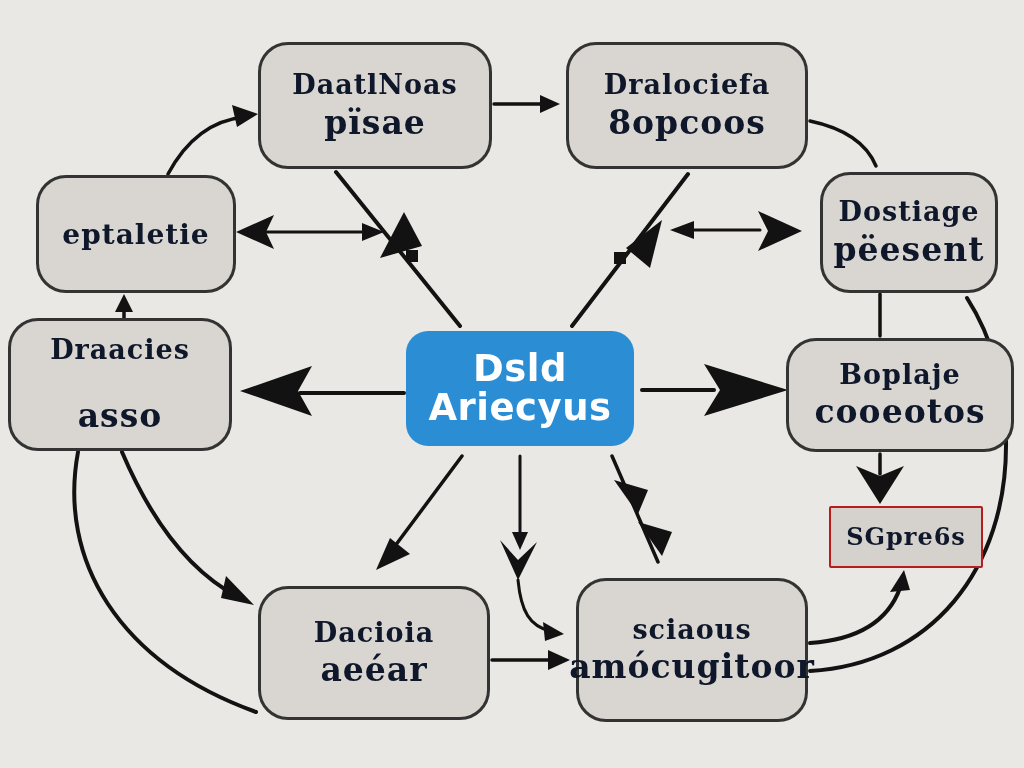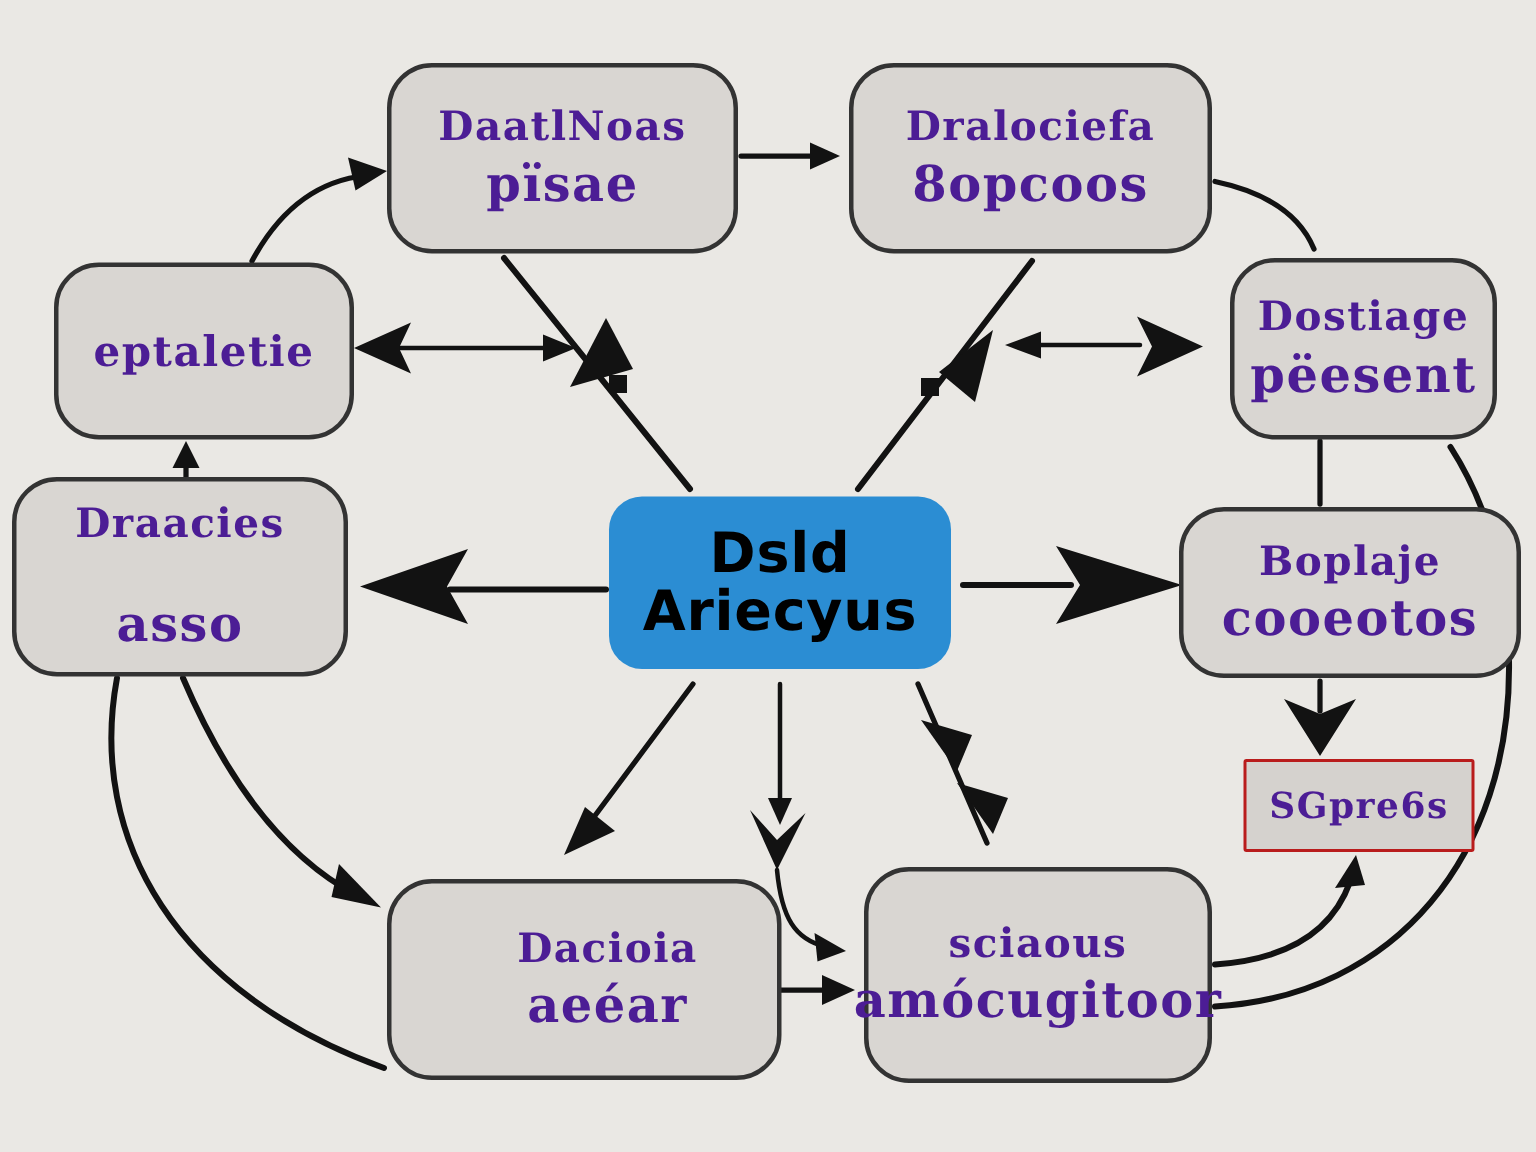--- a/index.html
+++ b/index.html
@@ -8,36 +8,36 @@
     background:#eae8e4;
     font-family:"DejaVu Serif", serif;
   }
   #arrows{position:absolute;left:0;top:0;z-index:1;pointer-events:none;}
   .node{
     position:absolute;z-index:2;
     background:#d9d6d2;
     border:3px solid #333;
     border-radius:30px;
     display:flex;flex-direction:column;align-items:center;justify-content:center;
-    color:#4c1d95;font-weight:700;font-size:27px;line-height:1.25;
+    color:#0f172a;font-weight:700;font-size:27px;line-height:1.25;
     letter-spacing:1px;text-align:center;
   }
   .node .l2{font-size:33px;}
   .n-top-left   {left:258px;top:42px; width:228px;height:121px;}
   .n-top-right  {left:566px;top:42px; width:236px;height:121px;}
   .n-left       {left:36px; top:175px;width:194px;height:112px;font-size:28px;text-align:right;}
   .n-right      {left:808px;top:172px;width:172px;height:115px;margin-left:12px;}
   .n-mid-left   {left:8px;  top:318px;width:218px;height:127px;gap:28px;}
   .n-mid-right  {left:786px;top:338px;width:222px;height:108px;}
-  .n-bottom-left{left:258px;top:586px;width:226px;height:128px;padding-left:31px;}
+  .n-bottom-left{left:258px;top:586px;width:226px;height:128px;}
   .n-bottom-right{left:576px;top:578px;width:226px;height:138px;}
   .n-center{
     left:406px;top:331px;width:228px;height:115px;
     background:#2b8dd3;border:none;border-radius:22px;
-    color:#000000;font-family:"DejaVu Sans", sans-serif;
+    color:#ffffff;font-family:"DejaVu Sans", sans-serif;
     font-size:37px;line-height:1.05;letter-spacing:0.5px;
   }
   .n-center .l2{font-size:37px;}
   .n-sgpres{
     left:829px;top:506px;width:150px;height:58px;
     border:2px solid #b91c1c;border-radius:2px;
     background:#d5d2ce;font-size:24px;
   }
 </style>
 </head>

